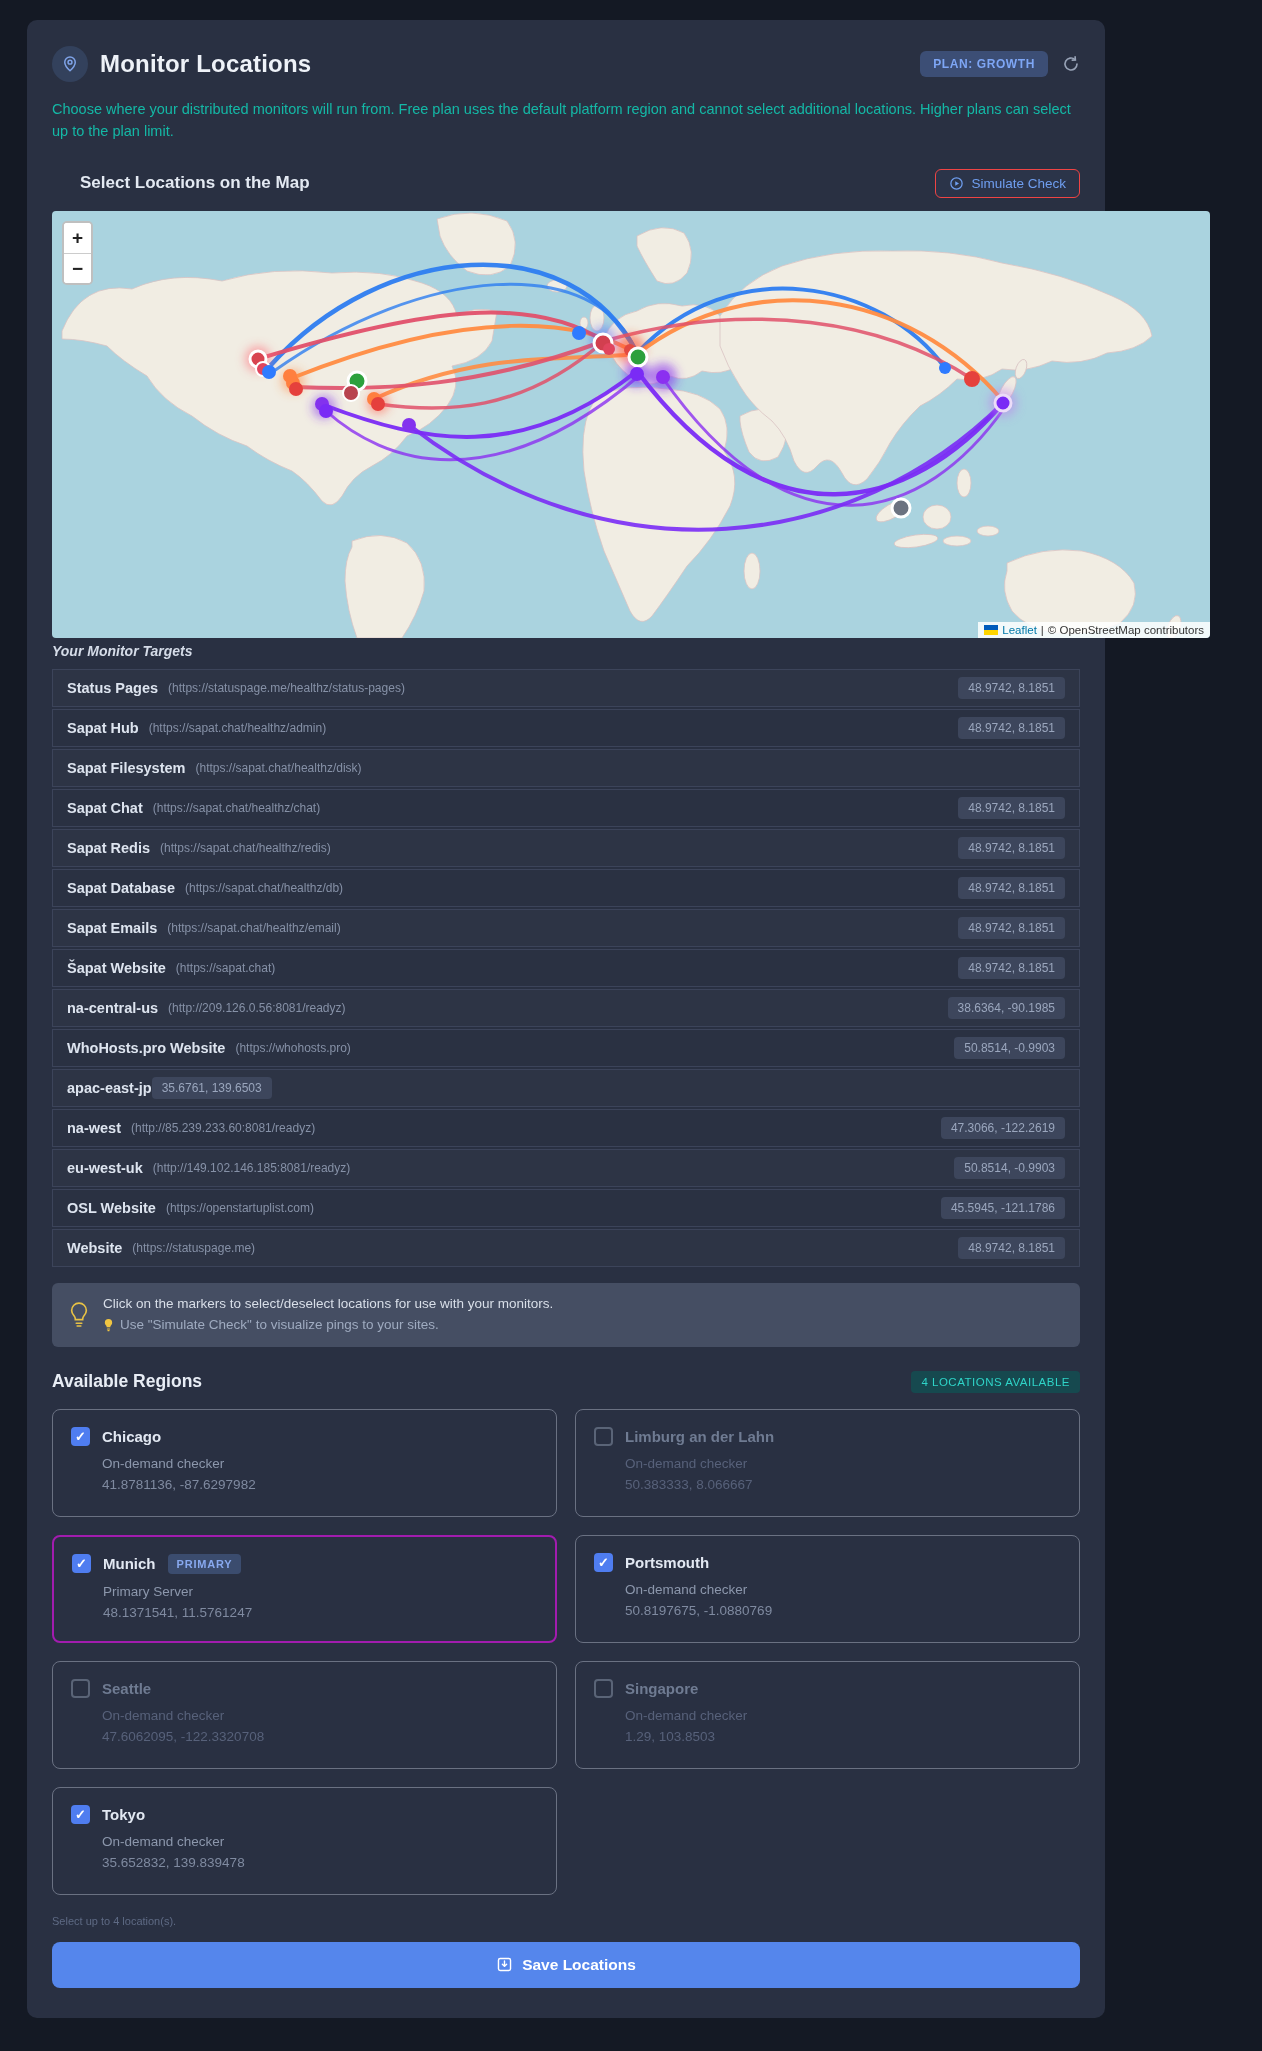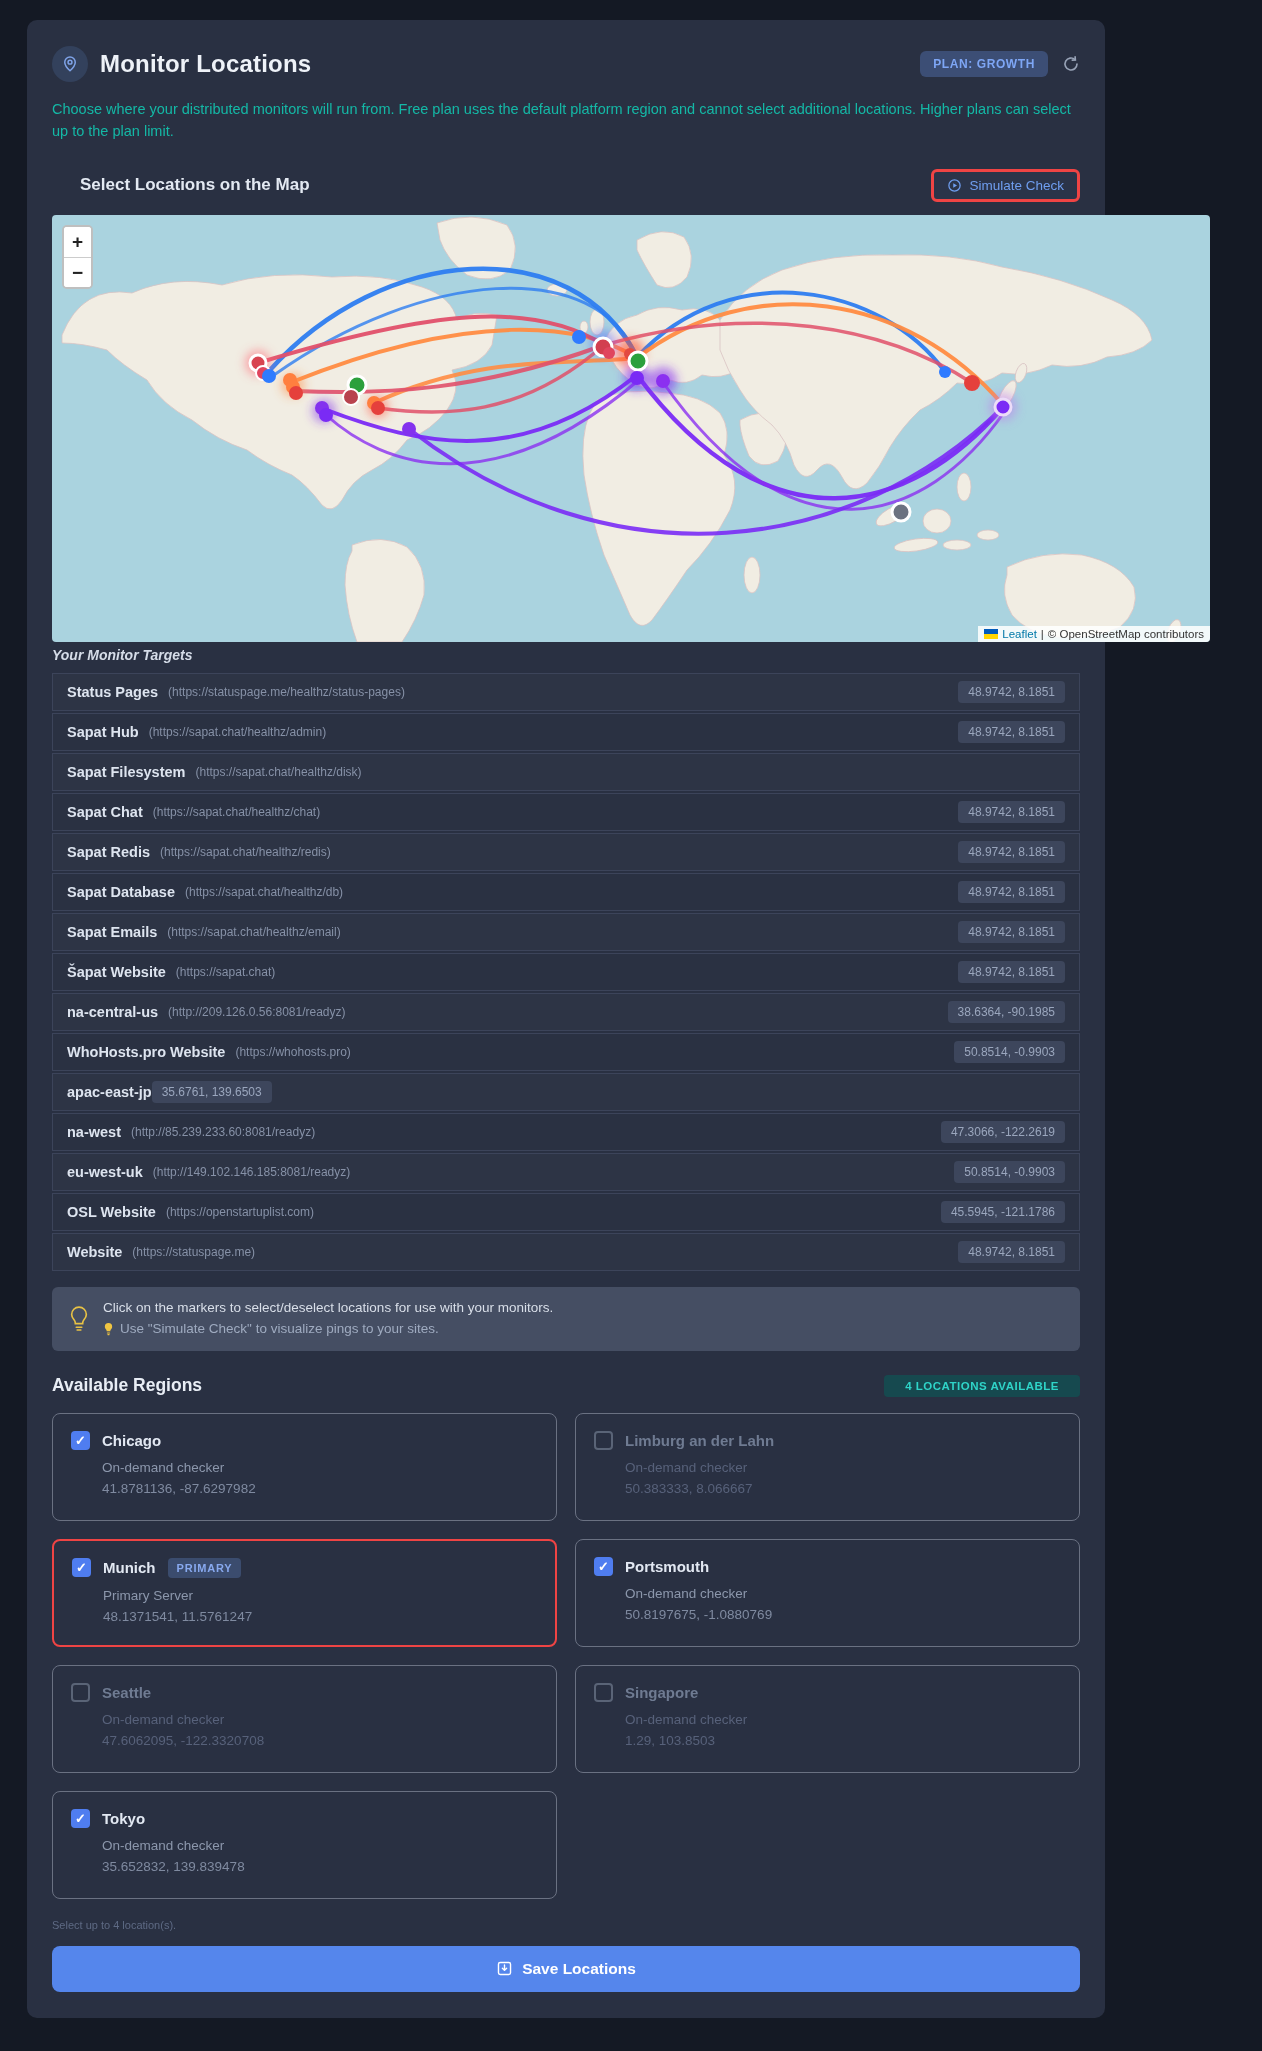--- a/index.html
+++ b/index.html
@@ -18,21 +18,21 @@
   .hdr-title { font-size:24px; font-weight:700; color:#eef2f8; letter-spacing:.2px; flex:1; }
   .plan-badge { background:#3c4e75; color:#7ea6f5; font-size:12px; font-weight:700;
     letter-spacing:.6px; padding:6px 13px; border-radius:6px; margin-right:14px; }
   .refresh { color:#97a2b6; width:18px; height:18px; cursor:pointer; }
 
   .desc { margin-top:16px; color:#14b8a6; font-size:14.5px; line-height:1.55; max-width:1130px; }
 
   
   .sec-row { display:flex; align-items:center; justify-content:space-between; margin-top:26px; }
   .sec-title { color:#e3e9f2; font-size:17px; font-weight:600;margin-left:28px; }
-  .sim-btn { display:flex; align-items:center; gap:7px; border:3px solid #ef4444; color:#6f9ef0;
+  .sim-btn { display:flex; align-items:center; gap:7px; border:1px solid #ef4444; color:#6f9ef0;
     background:rgba(60,78,117,.15); font-size:13.5px; padding:6px 13px; border-radius:6px; cursor:pointer; }
 
   .map-wrap { position:relative; margin-top:13px; width:1158px; height:427px;
     border-radius:4px; overflow:hidden; background:#aad3df; }
   .zoom-ctl { position:absolute; left:10px; top:10px; width:31px; background:#fff;
     border:2px solid rgba(0,0,0,.25); border-radius:5px; overflow:hidden; z-index:5; }
   .zoom-btn { display:block; width:100%; height:30px; font-size:19px; font-weight:700; color:#222;
     text-align:center; line-height:30px; cursor:pointer; background:#fff; }
   .zoom-btn + .zoom-btn { border-top:1px solid #ccc; }
   .attrib { position:absolute; right:0; bottom:0; background:rgba(255,255,255,.85);
@@ -53,26 +53,26 @@
   
   .tip { margin-top:16px; background:#454e63; border-radius:6px; padding:11px 16px;
     display:flex; align-items:center; gap:13px; }
   .tip-lines { font-size:13.5px; line-height:1.55; }
   .tip-l1 { color:#d9dfe9; }
   .tip-l2 { color:#9fabc0; display:flex; align-items:center; gap:6px; }
 
   
   .regions-hdr { display:flex; align-items:center; justify-content:space-between; margin-top:24px; }
   .regions-title { color:#e8edf5; font-size:17.5px; font-weight:700; }
-  .avail-badge { background:#16494f; color:#2fd4c8; font-size:11.5px; font-weight:700;
-    letter-spacing:.5px; padding:5px 21px; border-radius:4px; }
+  .avail-badge { background:#16494f; color:#2fd4c8; font-size:11.5px; font-weight:400;
+    letter-spacing:.5px; padding:5px 10px; border-radius:4px; }
 
   .grid { margin-top:16px; display:grid; grid-template-columns:1fr 1fr; gap:18px; }
   .card { border:1px solid #6a7182; border-radius:8px; padding:17px 18px; min-height:108px; }
-  .card.primary { border:2px solid #ef4444; }
+  .card.primary { border:2px solid #a21caf; }
   .card.dim .c-name { color:#6f7b92; }
   .card.dim .c-sub, .card.dim .c-coord { color:#57617a; }
   .c-top { display:flex; align-items:center; gap:12px; }
   .cbx { width:19px; height:19px; border-radius:4px; flex:none; cursor:pointer;
     display:flex; align-items:center; justify-content:center; }
   .cbx.on { background:#4f7df0; }
   .cbx.on::after { content:"✓"; color:#fff; font-size:13px; font-weight:700; }
   .cbx.off { border:2px solid #5a6477; background:transparent; }
   .c-name { color:#e2e8f2; font-size:15px; font-weight:700; }
   .primary-badge { background:#3b4c6e; color:#88a9ef; font-size:11px; font-weight:700;

